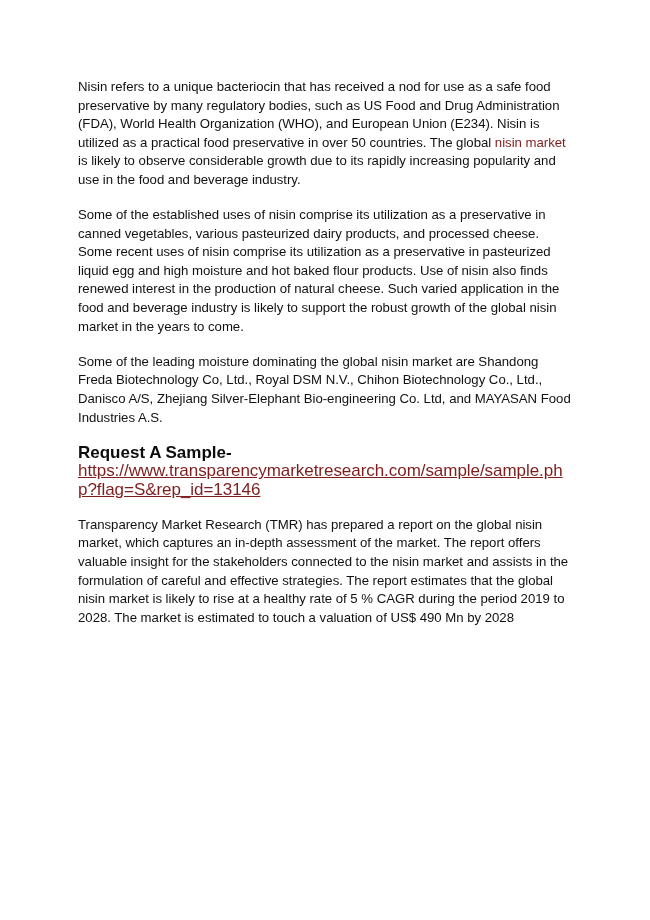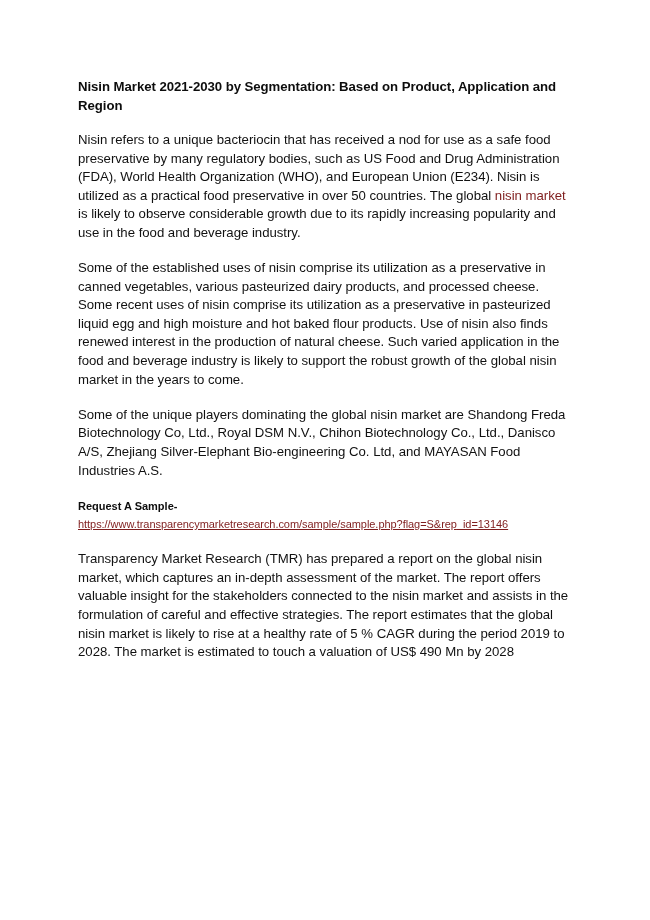--- a/index.html
+++ b/index.html
@@ -48,21 +48,21 @@
   }
   .link-inline {
     color: #7f1d1d;
     text-decoration: none;
   }
   .heading-strong {
     font-weight: bold;
     color: #0d0d0d;
   }
   .request-block {
-    font-size: 11px;
+    font-size: 17px;
     line-height: 18.6px;
     margin: 0 0 16.5px 0;
   }
   .url-link {
     display: inline;
     color: #7f1d1d;
     font-weight: normal;
     text-decoration: underline;
     word-break: break-all;
     letter-spacing: -0.05px;
@@ -70,27 +70,26 @@
   .nowrap-tail {
     white-space: nowrap;
   }
 </style>
 </head>
 <body>
 
 <div class="page">
   <div class="content">
 
-    <h1 class="doc-title">Nisin Market 2021-2030 by Segmentation: Based on Product, Application and Region</h1>
 
     <p class="para"><span>Nisin refers to a unique bacteriocin that has received a nod for use as a safe food preservative by many regulatory bodies, such as US Food and Drug Administration (FDA), World Health Organization (WHO), and European Union (E234). Nisin is utilized as a practical food preservative in over 50 countries. The global </span><a href="#" class="link-inline">nisin market</a><span> is likely to observe considerable growth due to its rapidly increasing popularity and use in the food and beverage industry.</span></p>
 
     <p class="para">Some of the established uses of nisin comprise its utilization as a preservative in canned vegetables, various pasteurized dairy products, and processed cheese. Some recent uses of nisin comprise its utilization as a preservative in pasteurized liquid egg and high moisture and hot baked flour products. Use of nisin also finds renewed interest in the production of natural cheese. Such varied application in the food and beverage industry is likely to support the robust growth of the global nisin market in the years to come.</p>
 
-    <p class="para">Some of the unique players dominating the global nisin market are Shandong Freda Biotechnology Co, Ltd., Royal DSM N.V., Chihon Biotechnology Co., Ltd., Danisco A/S, Zhejiang Silver-Elephant Bio-engineering Co. Ltd, and MAYASAN Food Industries A.S.</p>
+    <p class="para">Some of the leading moisture dominating the global nisin market are Shandong Freda Biotechnology Co, Ltd., Royal DSM N.V., Chihon Biotechnology Co., Ltd., Danisco A/S, Zhejiang Silver-Elephant Bio-engineering Co. Ltd, and MAYASAN Food Industries A.S.</p>
 
     <div class="request-block">
       <div class="heading-strong">Request A Sample-</div>
       <a href="#" class="url-link">https://www.transparencymarketresearch.com/sample/sample.php?flag=S&amp;rep</a><a href="#" class="url-link nowrap-tail">_id=13146</a>
     </div>
 
     <p class="para">Transparency Market Research (TMR) has prepared a report on the global nisin market, which captures an in-depth assessment of the market. The report offers valuable insight for the stakeholders connected to the nisin market and assists in the formulation of careful and effective strategies. The report estimates that the global nisin market is likely to rise at a healthy rate of 5 % CAGR during the period 2019 to 2028. The market is estimated to touch a valuation of US$ 490 Mn by 2028</p>
 
   </div>
 </div>

